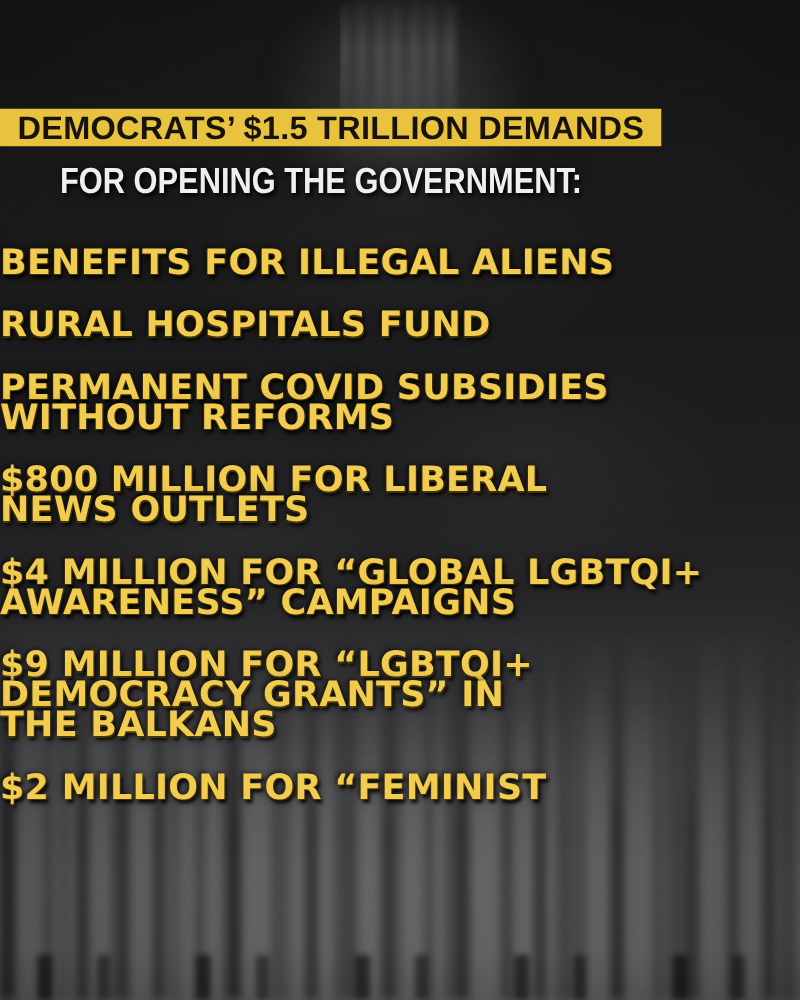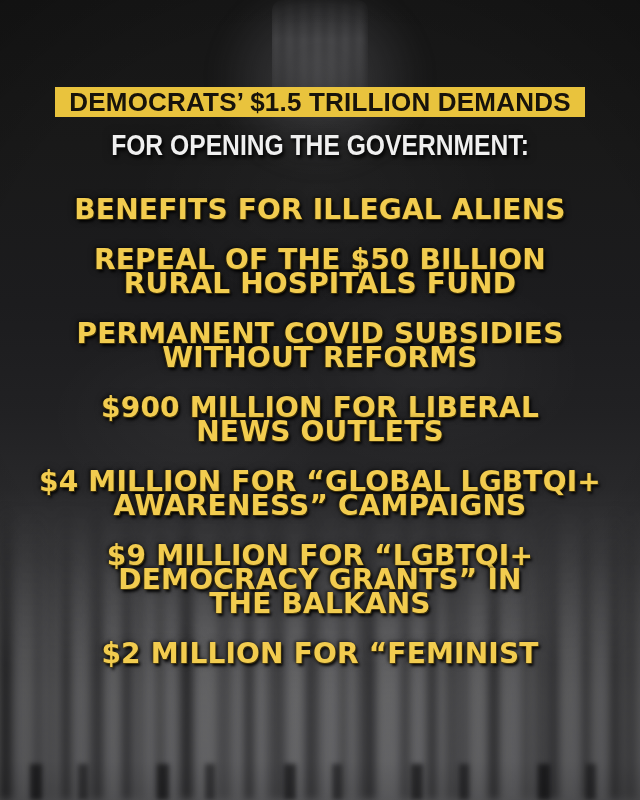--- a/index.html
+++ b/index.html
@@ -56,21 +56,21 @@
       transparent 0 30px, rgba(8,8,10,.62) 30px 42px,
       transparent 42px 78px, rgba(8,8,10,.5) 78px 88px, transparent 88px 127px);
     filter:blur(2.5px);
   }
   .bg-vignette{
     position:absolute;inset:0;
     background:radial-gradient(ellipse 95% 70% at 50% 42%,
       rgba(0,0,0,0) 55%, rgba(0,0,0,.38) 100%);
   }
   
-  .content{position:relative;z-index:2;padding-top:87px;text-align:center;}
+  .content{position:relative;z-index:2;padding-top:87px;text-align:left;}
   .bar{
     display:inline-block;
     background:var(--highlight-bg,#E9C33D);
     color:var(--highlight-text,#17130B);
     font-weight:700;font-size:26px;line-height:26px;
     letter-spacing:.2px;
     padding:2px 14px;
     white-space:nowrap;
   }
   .subtitle{
@@ -117,31 +117,30 @@
 
     <div class="subtitle">FOR OPENING THE GOVERNMENT:</div>
 
     <div class="items">
 
       <div class="item">
         <span class="line">BENEFITS FOR ILLEGAL ALIENS</span>
       </div>
 
       <div class="item">
-        <span class="line">REPEAL OF THE $50 BILLION</span>
         <span class="line">RURAL HOSPITALS FUND</span>
       </div>
 
       <div class="item">
         <span class="line">PERMANENT COVID SUBSIDIES</span>
         <span class="line">WITHOUT REFORMS</span>
       </div>
 
       <div class="item">
-        <span class="line">$900 MILLION FOR LIBERAL</span>
+        <span class="line">$800 MILLION FOR LIBERAL</span>
         <span class="line">NEWS OUTLETS</span>
       </div>
 
       <div class="item">
         <span class="line">$4 MILLION FOR “GLOBAL LGBTQI+</span>
         <span class="line">AWARENESS” CAMPAIGNS</span>
       </div>
 
       <div class="item">
         <span class="line">$9 MILLION FOR “LGBTQI+</span>

